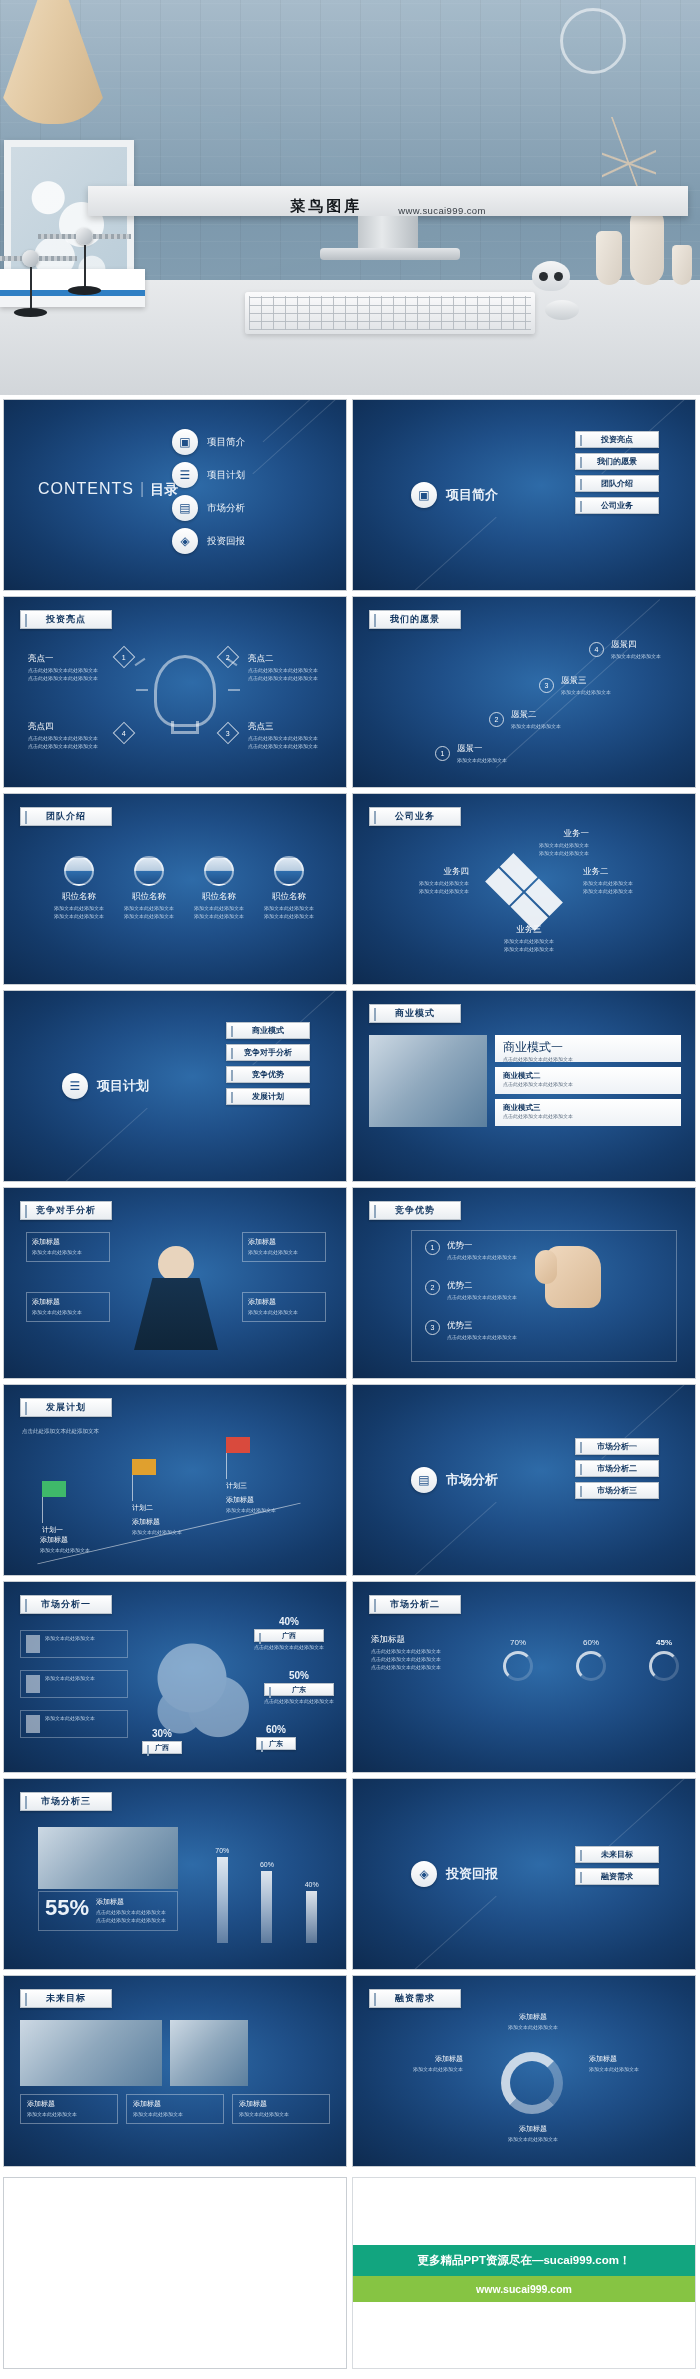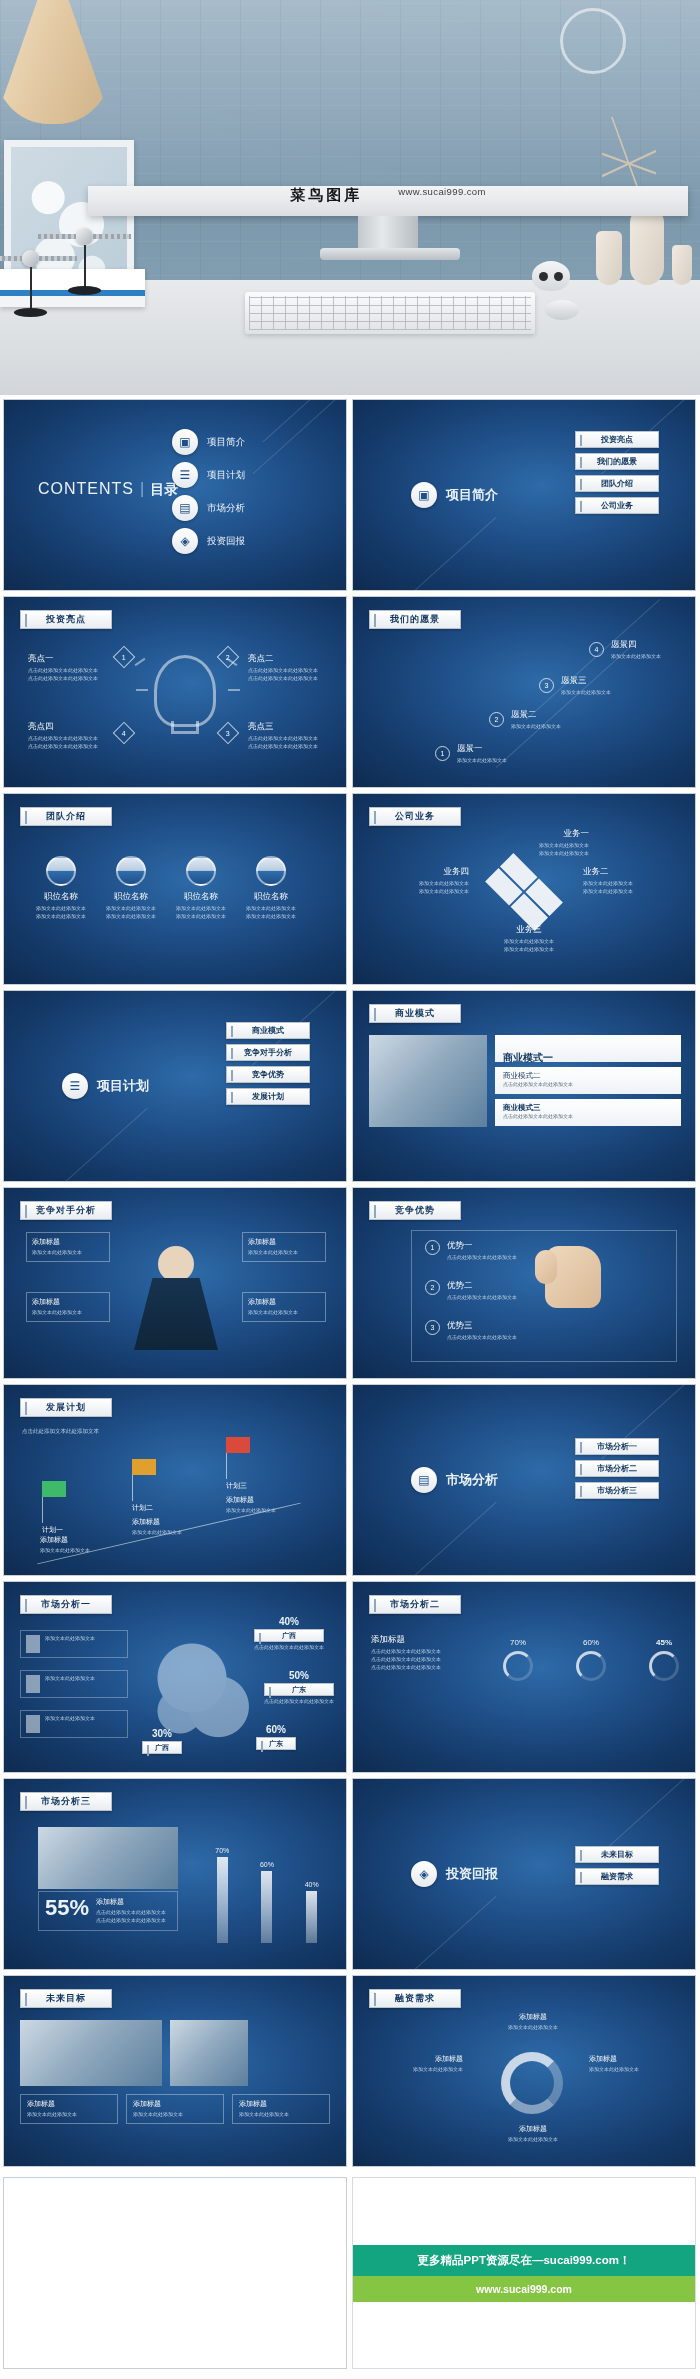--- a/index.html
+++ b/index.html
@@ -89,21 +89,21 @@
   .hero .titlewrap{
     position:absolute; left:0; right:0; top:64px; text-align:center; color:#fff;
   }
   .hero .t-sub{ font-size:7px; letter-spacing:1px; color:#d8e6f5; margin-bottom:3px;}
   .hero .t-main{ font-size:22px; font-weight:bold; letter-spacing:2px; line-height:1.15;
     text-shadow:0 1px 3px rgba(0,0,0,.4);}
   .hero .t-en{ font-size:9px; letter-spacing:2.5px; color:#e2ecf7; margin-top:2px;}
   .hero .bezel{
     position:absolute; left:88px; top:186px; width:600px; height:30px;
     background:linear-gradient(180deg,#f2f3f4,#dcdfe2);
-    display:flex; align-items:flex-start; justify-content:center; gap:36px;
+    display:flex; align-items:flex-end; justify-content:center; gap:36px;
     box-shadow:0 3px 7px rgba(0,0,0,.22);
   }
   .hero .bezel .bz-cn{ font-family:"DejaVu Serif", serif; font-size:15px; font-weight:bold;
     color:#14181c; letter-spacing:3px; }
   .hero .bezel .bz-url{ font-size:9.5px; color:#3a4047; letter-spacing:.4px;}
   .hero .neck{
     position:absolute; left:358px; top:216px; width:60px; height:34px;
     background:linear-gradient(90deg,#c3c8cc,#e6e9eb 40%,#b6bcc1);
   }
   .hero .stand{
@@ -413,21 +413,21 @@
         <div class="num-circ">1</div>
         <div>
           <div class="hd">愿景一</div>
           <div class="ph">添加文本此处添加文本</div>
         </div>
       </div>
     </div>
 
     <div class="slide">
       <div class="tag">团队介绍</div>
-      <div style="position:absolute;left:22px;top:62px;right:22px;display:flex;justify-content:flex-start;">
+      <div style="position:absolute;left:22px;top:62px;right:22px;display:flex;justify-content:flex-end;">
         <div style="width:70px;text-align:center;">
           <div class="avatar" style="margin:0 auto 5px;"></div>
           <div class="hd">职位名称</div>
           <div class="ph">添加文本此处添加文本</div>
           <div class="ph">添加文本此处添加文本</div>
         </div>
         <div style="width:70px;text-align:center;">
           <div class="avatar" style="margin:0 auto 5px;"></div>
           <div class="hd">职位名称</div>
           <div class="ph">添加文本此处添加文本</div>
@@ -491,25 +491,25 @@
         <div class="btnbox">竞争对手分析</div>
         <div class="btnbox">竞争优势</div>
         <div class="btnbox">发展计划</div>
       </div>
     </div>
 
     <div class="slide">
       <div class="tag">商业模式</div>
       <div class="photo" style="position:absolute;left:16px;top:44px;width:118px;height:92px;"></div>
       <div class="whitecard" style="position:absolute;left:142px;top:44px;width:186px;height:27px;padding:4px 8px;">
-        <div style="font-size:10px;font-weight:bold;margin-top:12px;">商业模式一</div>
+        <div style="font-size:12px;font-weight:normal;">商业模式一</div>
         <div style="font-size:5px;color:#5a6b7e;">点击此处添加文本此处添加文本</div>
       </div>
       <div class="whitecard" style="position:absolute;left:142px;top:76px;width:186px;height:27px;padding:4px 8px;">
-        <div style="font-size:7.5px;font-weight:normal;">商业模式二</div>
+        <div style="font-size:7.5px;font-weight:bold;">商业模式二</div>
         <div style="font-size:5px;color:#5a6b7e;">点击此处添加文本此处添加文本</div>
       </div>
       <div class="whitecard" style="position:absolute;left:142px;top:108px;width:186px;height:27px;padding:4px 8px;">
         <div style="font-size:7.5px;font-weight:bold;">商业模式三</div>
         <div style="font-size:5px;color:#5a6b7e;">点击此处添加文本此处添加文本</div>
       </div>
     </div>
 
     <div class="slide">
       <div class="tag">竞争对手分析</div>

